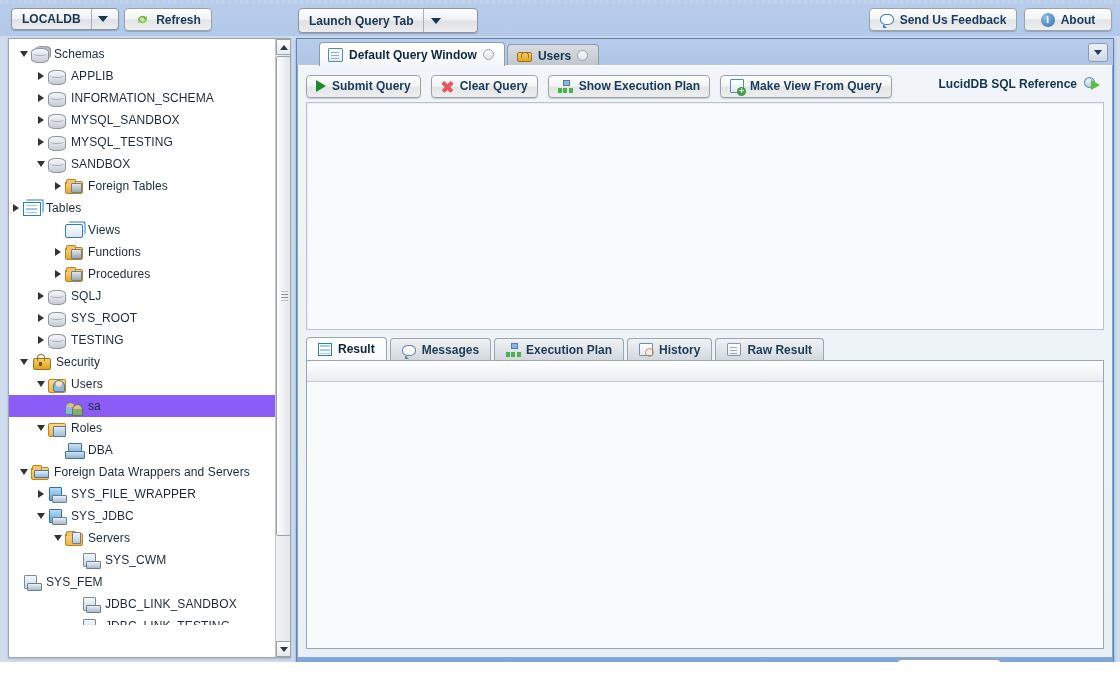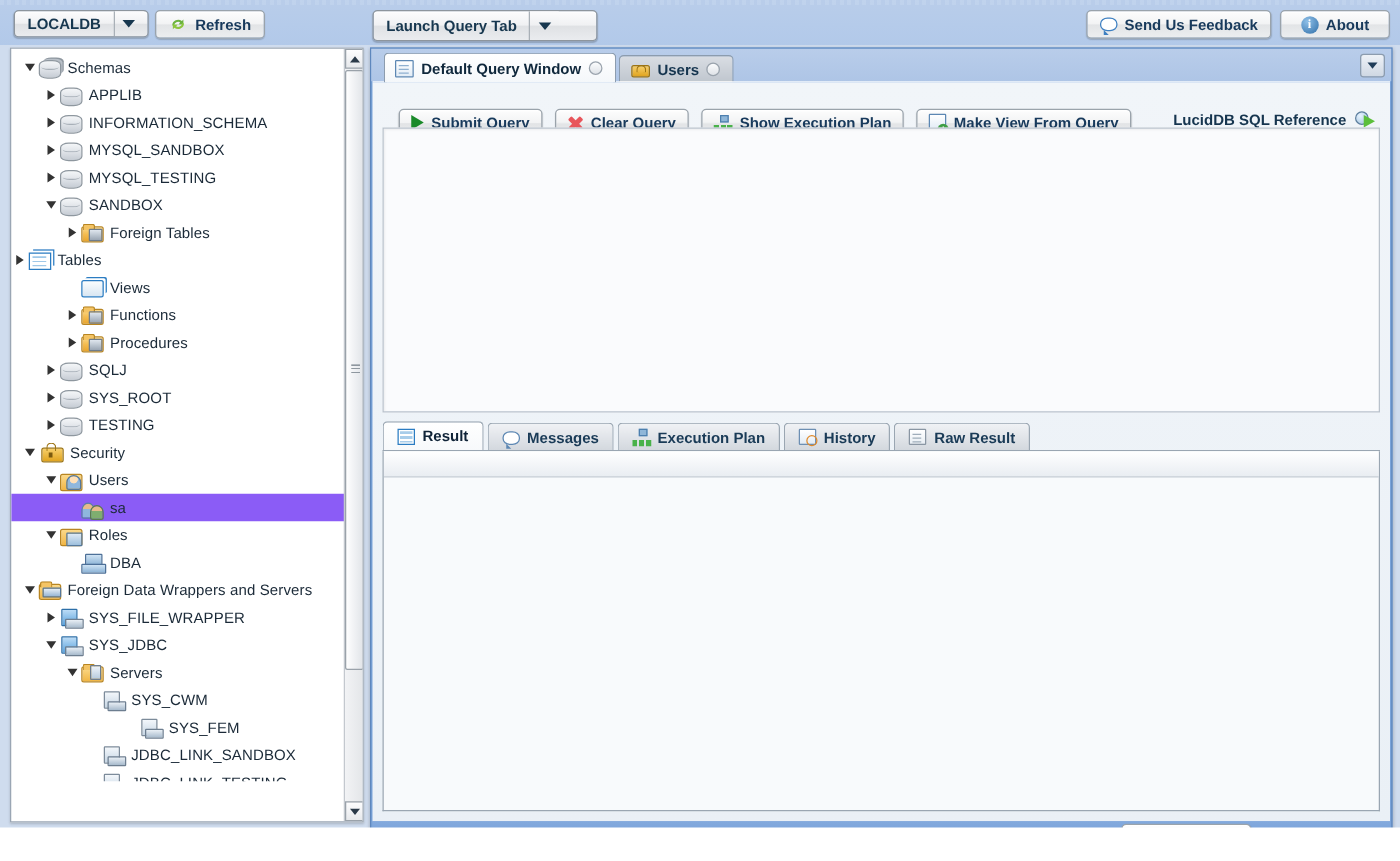--- a/index.html
+++ b/index.html
@@ -316,21 +316,21 @@
     padding: 0 10px 0 8px;
     border: 1px solid #8c9cae; border-bottom: 0;
     border-radius: 4px 4px 0 0;
     font-size: 12px; font-weight: bold; color:#16354f;
     cursor:pointer; margin-right:2px; position:relative; top:1px;
     background: linear-gradient(to bottom,#d9dde3,#bfc6ce);
     white-space:nowrap;
   }
   .tab.active {
     background: linear-gradient(to bottom,#ffffff,#f4f7fa);
-    color:#10283c; height:24px; z-index:3;
+    color:#10283c; height:24px; z-index:3;margin-left:12px;
   }
   .tab-close {
     width:11px;height:11px;border-radius:50%;
     border:1px solid #9aa3ad; background: linear-gradient(to bottom,#fbfcfd,#dfe3e8);
     flex:0 0 11px; cursor:pointer;
   }
   .tab-ic { width:15px;height:15px;position:relative;flex:0 0 15px; }
   .ic-doc {
     background: linear-gradient(to bottom,#ffffff,#e2ecf6);
     border:1px solid #5c87b3; border-radius:1px; height:14px;
@@ -357,22 +357,22 @@
   }
 
   
   .tab-content {
     position:absolute; left:1px; top:26px; right:1px; bottom:26px;
     background: linear-gradient(to bottom,#f1f5f9,#eaf0f6);
     border-top:1px solid #ffffff;
   }
 
   .qtoolbar {
-    position:absolute; left:0; top:16px; right:0; height:32px;
-    display:flex; align-items:center; gap:10px; padding-left:21px;
+    position:absolute; left:0; top:4px; right:0; height:32px;
+    display:flex; align-items:center; gap:10px; padding-left:8px;
   }
   .qbtn { height:23px; }
   .ic-play { width:0;height:0;border-top:6px solid transparent;border-bottom:6px solid transparent;border-left:10px solid #1a8a2a; }
   .ic-x { position:relative; width:13px;height:13px; }
   .ic-x:before, .ic-x:after{
     content:""; position:absolute; left:0; top:5px; width:13px; height:3.5px;
     background:#e8555b; border-radius:1px;
   }
   .ic-x:before { transform: rotate(45deg); }
   .ic-x:after  { transform: rotate(-45deg); }
@@ -726,21 +726,21 @@
               <span class="ticon i-servers-folder"></span>
               <span class="tlabel">Servers</span>
             </div>
             <div class="tnode" style="padding-left: 59px;">
               <span class="twist none">
                 <i></i>
               </span>
               <span class="ticon i-server"></span>
               <span class="tlabel">SYS_CWM</span>
             </div>
-            <div class="tnode" style="padding-left: 59px; margin-left: 30px;">
+            <div class="tnode" style="">
               <span class="twist none">
                 <i></i>
               </span>
               <span class="ticon i-server"></span>
               <span class="tlabel">SYS_FEM</span>
             </div>
             <div class="tnode" style="padding-left: 59px;">
               <span class="twist none">
                 <i></i>
               </span>

